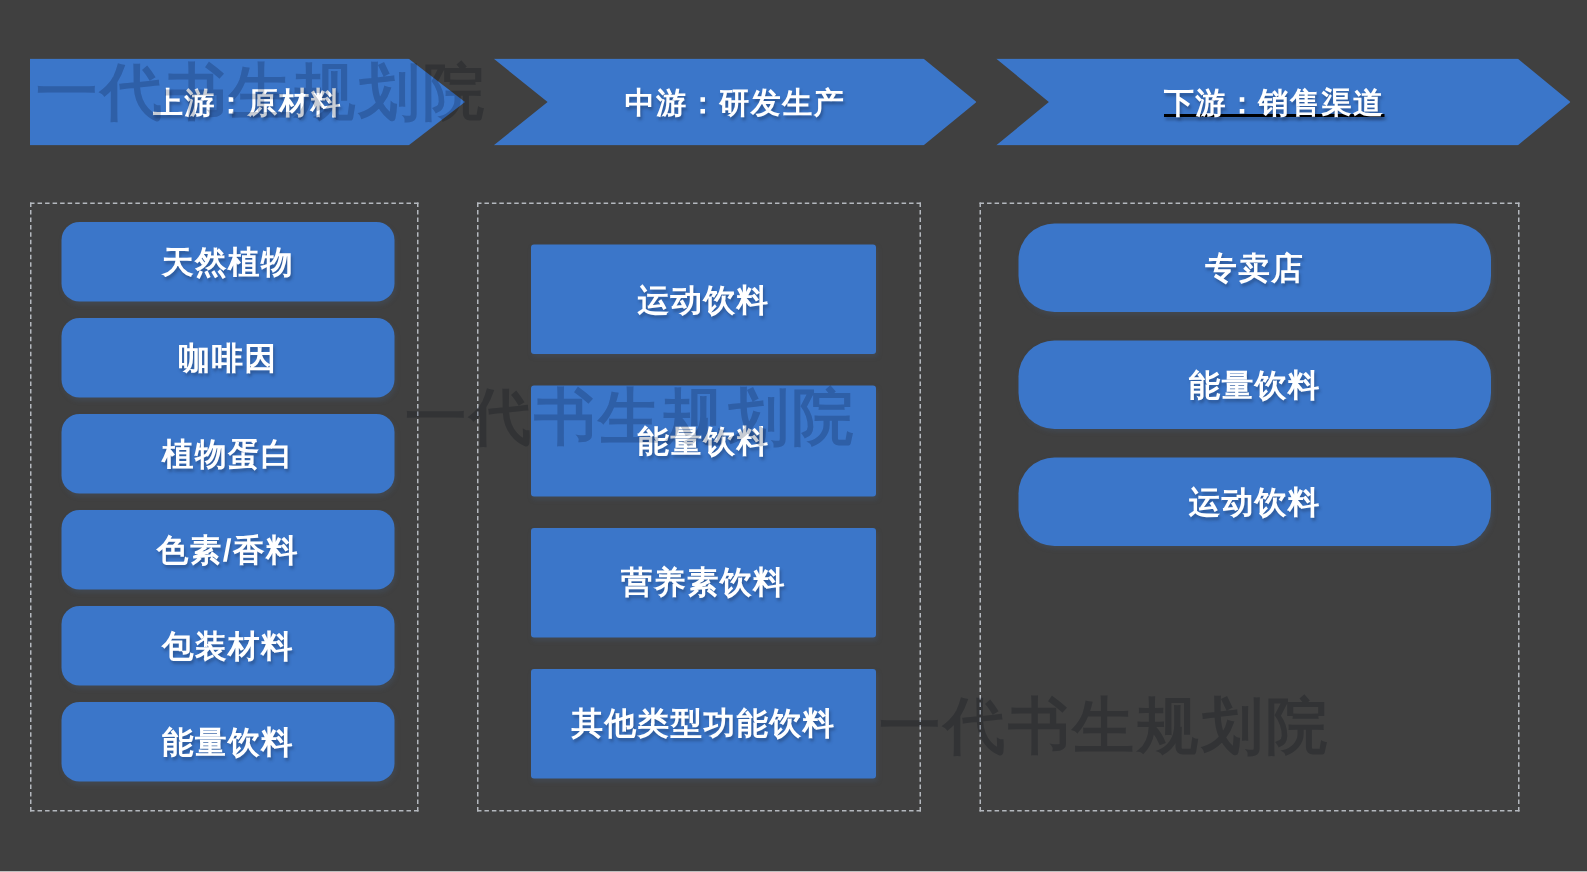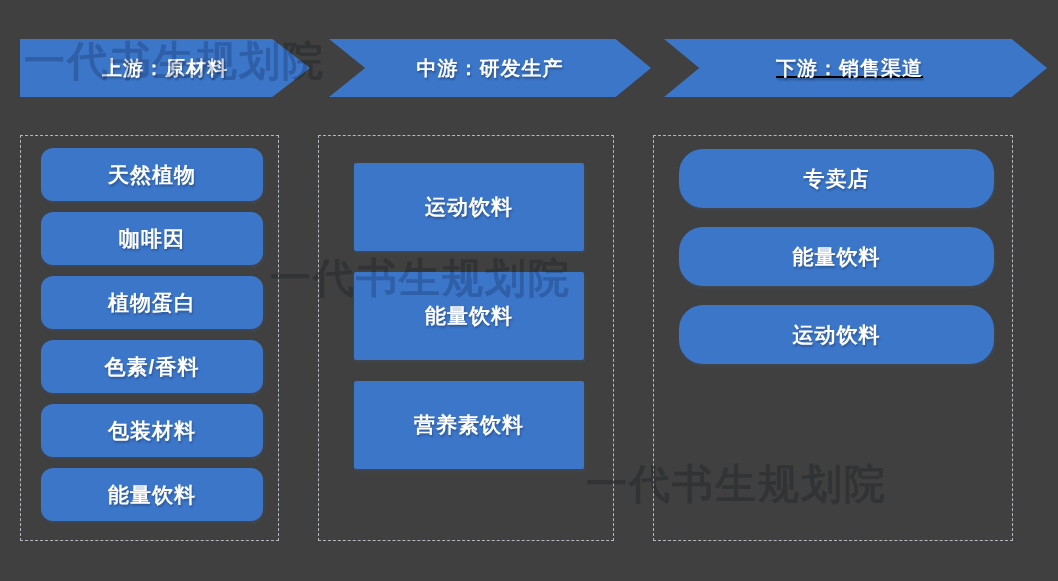--- a/index.html
+++ b/index.html
@@ -126,20 +126,21 @@
     <div class="node">植物蛋白</div>
     <div class="node">色素/香料</div>
     <div class="node">包装材料</div>
     <div class="node">能量饮料</div>
   </div>
 
   <div class="group group-2">
     <div class="node">运动饮料</div>
     <div class="node">能量饮料</div>
     <div class="node">营养素饮料</div>
+    <div class="node">其他类型功能饮料</div>
   </div>
 
   <div class="group group-3">
     <div class="node">专卖店</div>
     <div class="node">能量饮料</div>
     <div class="node">运动饮料</div>
   </div>
 
   <div class="watermark wm-1">一代书生规划院</div>
   <div class="watermark wm-2">一代书生规划院</div>

